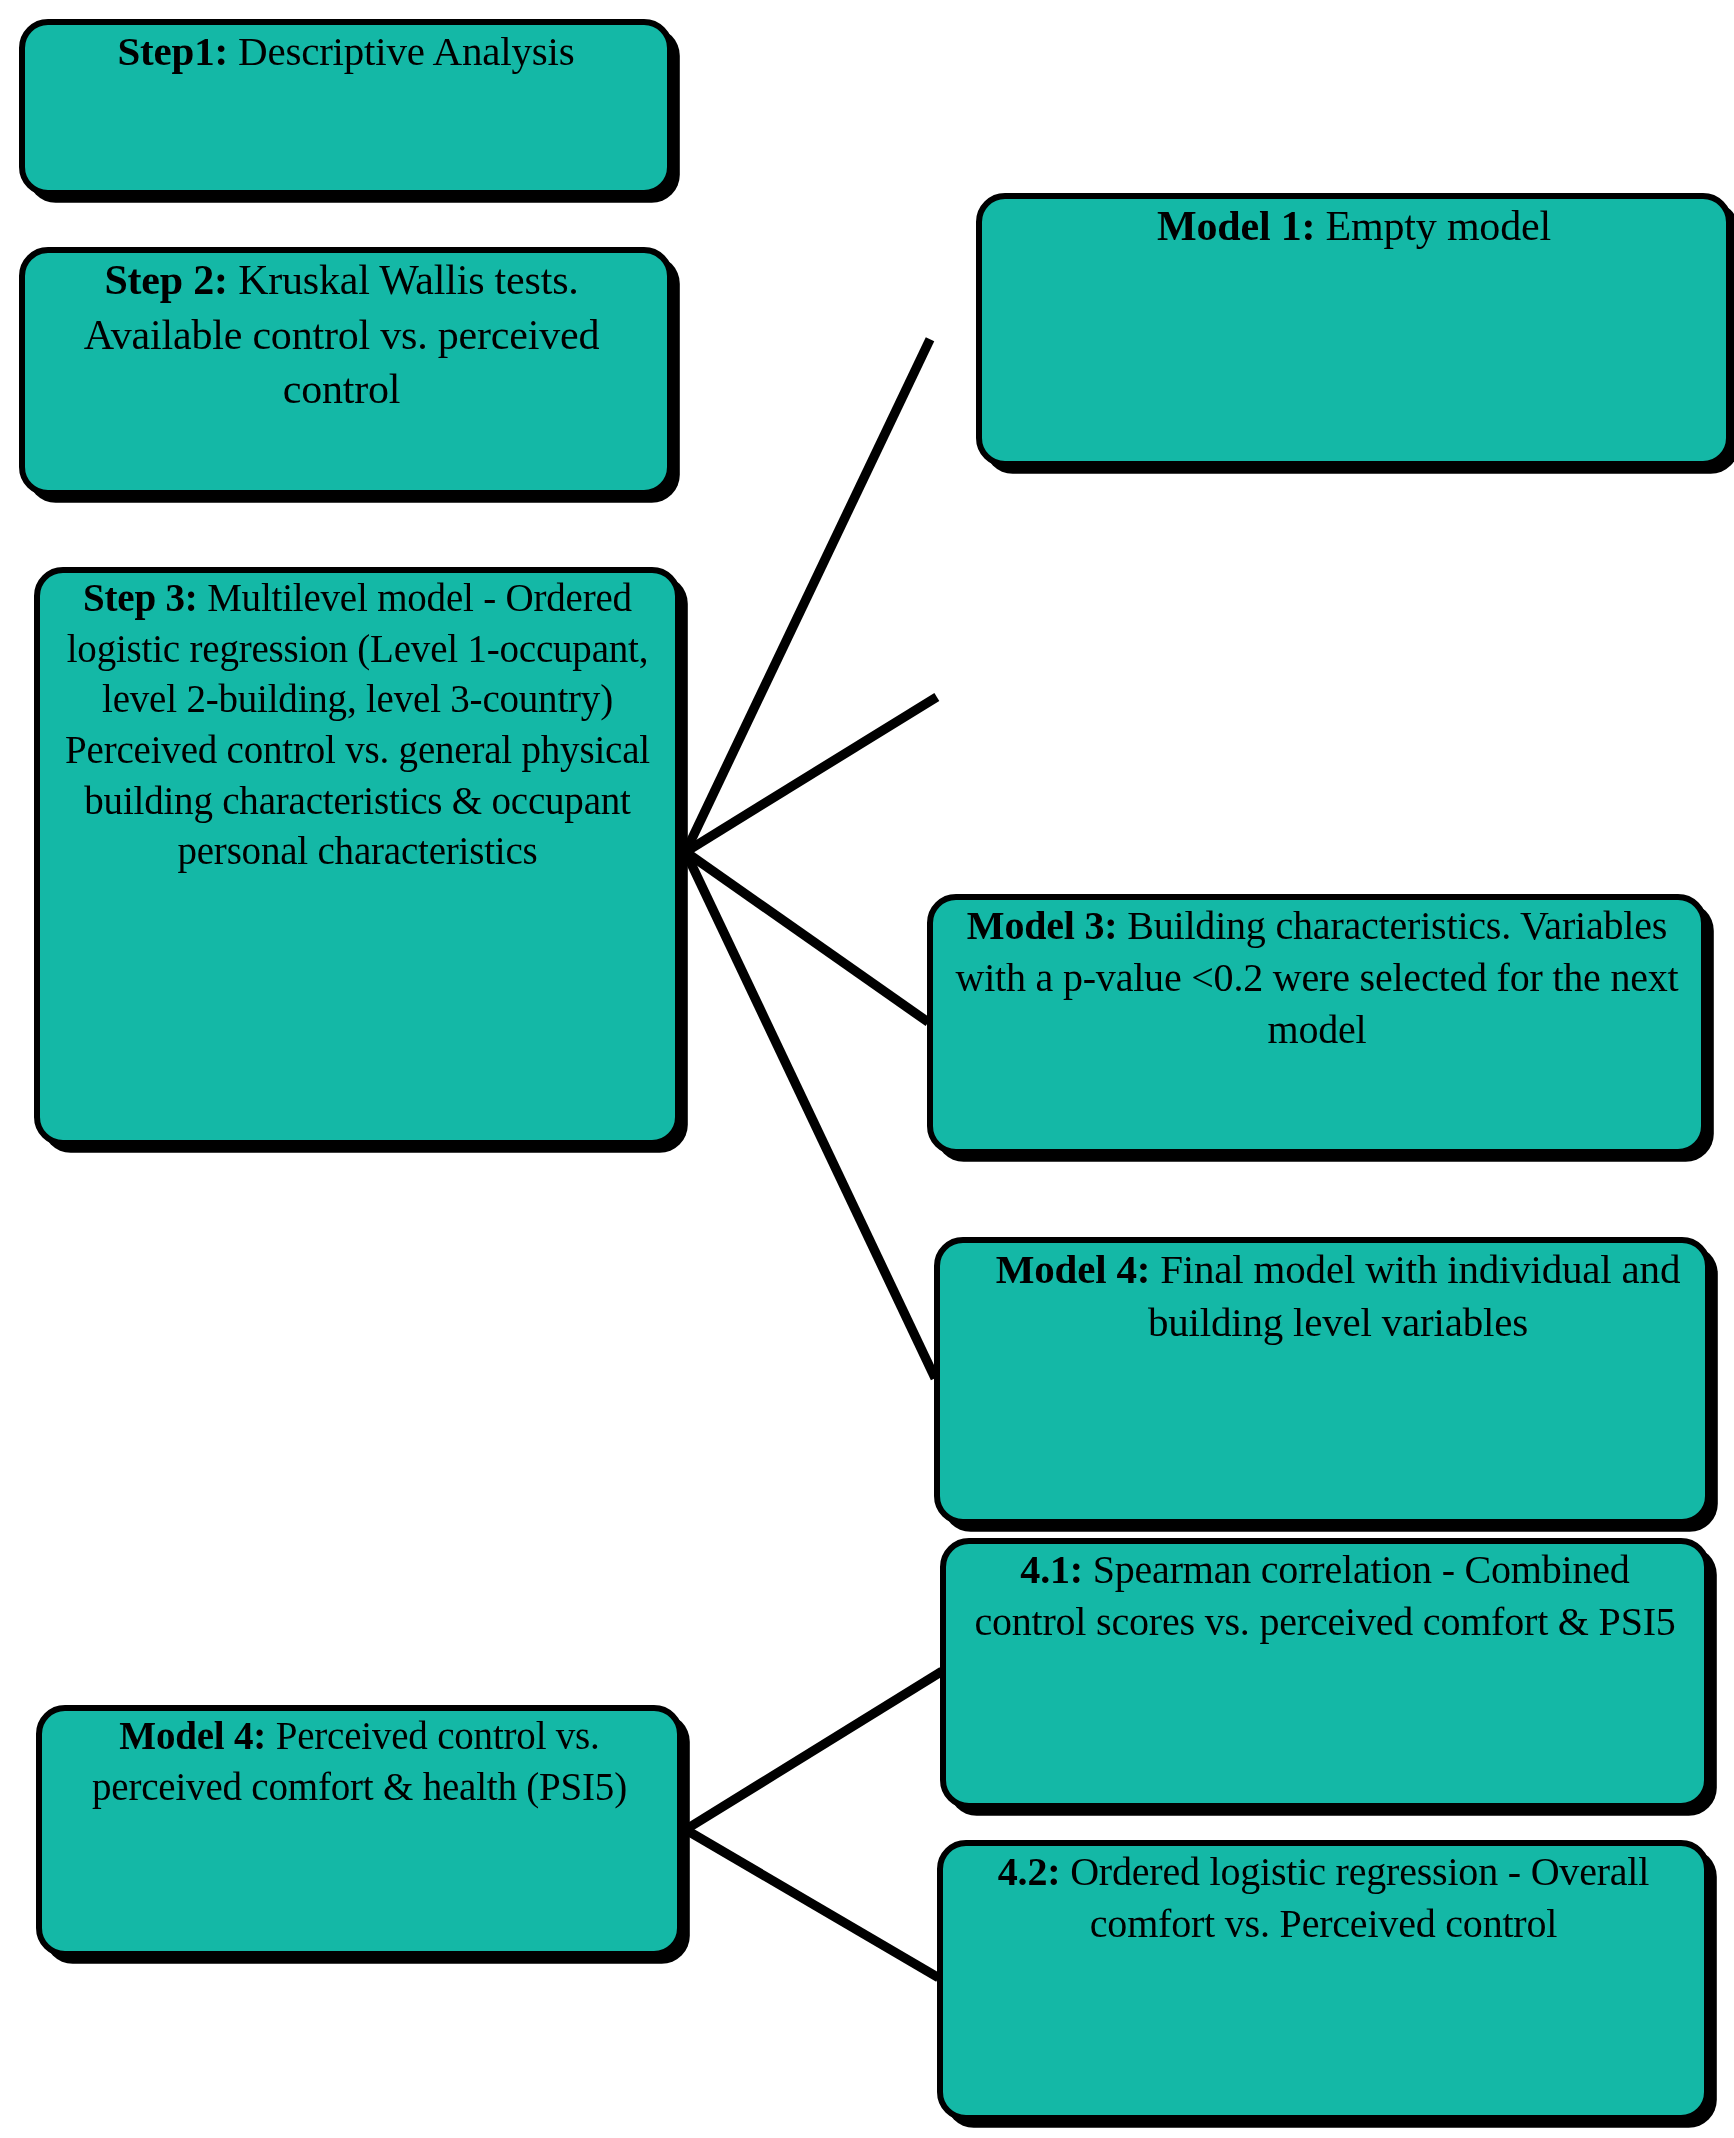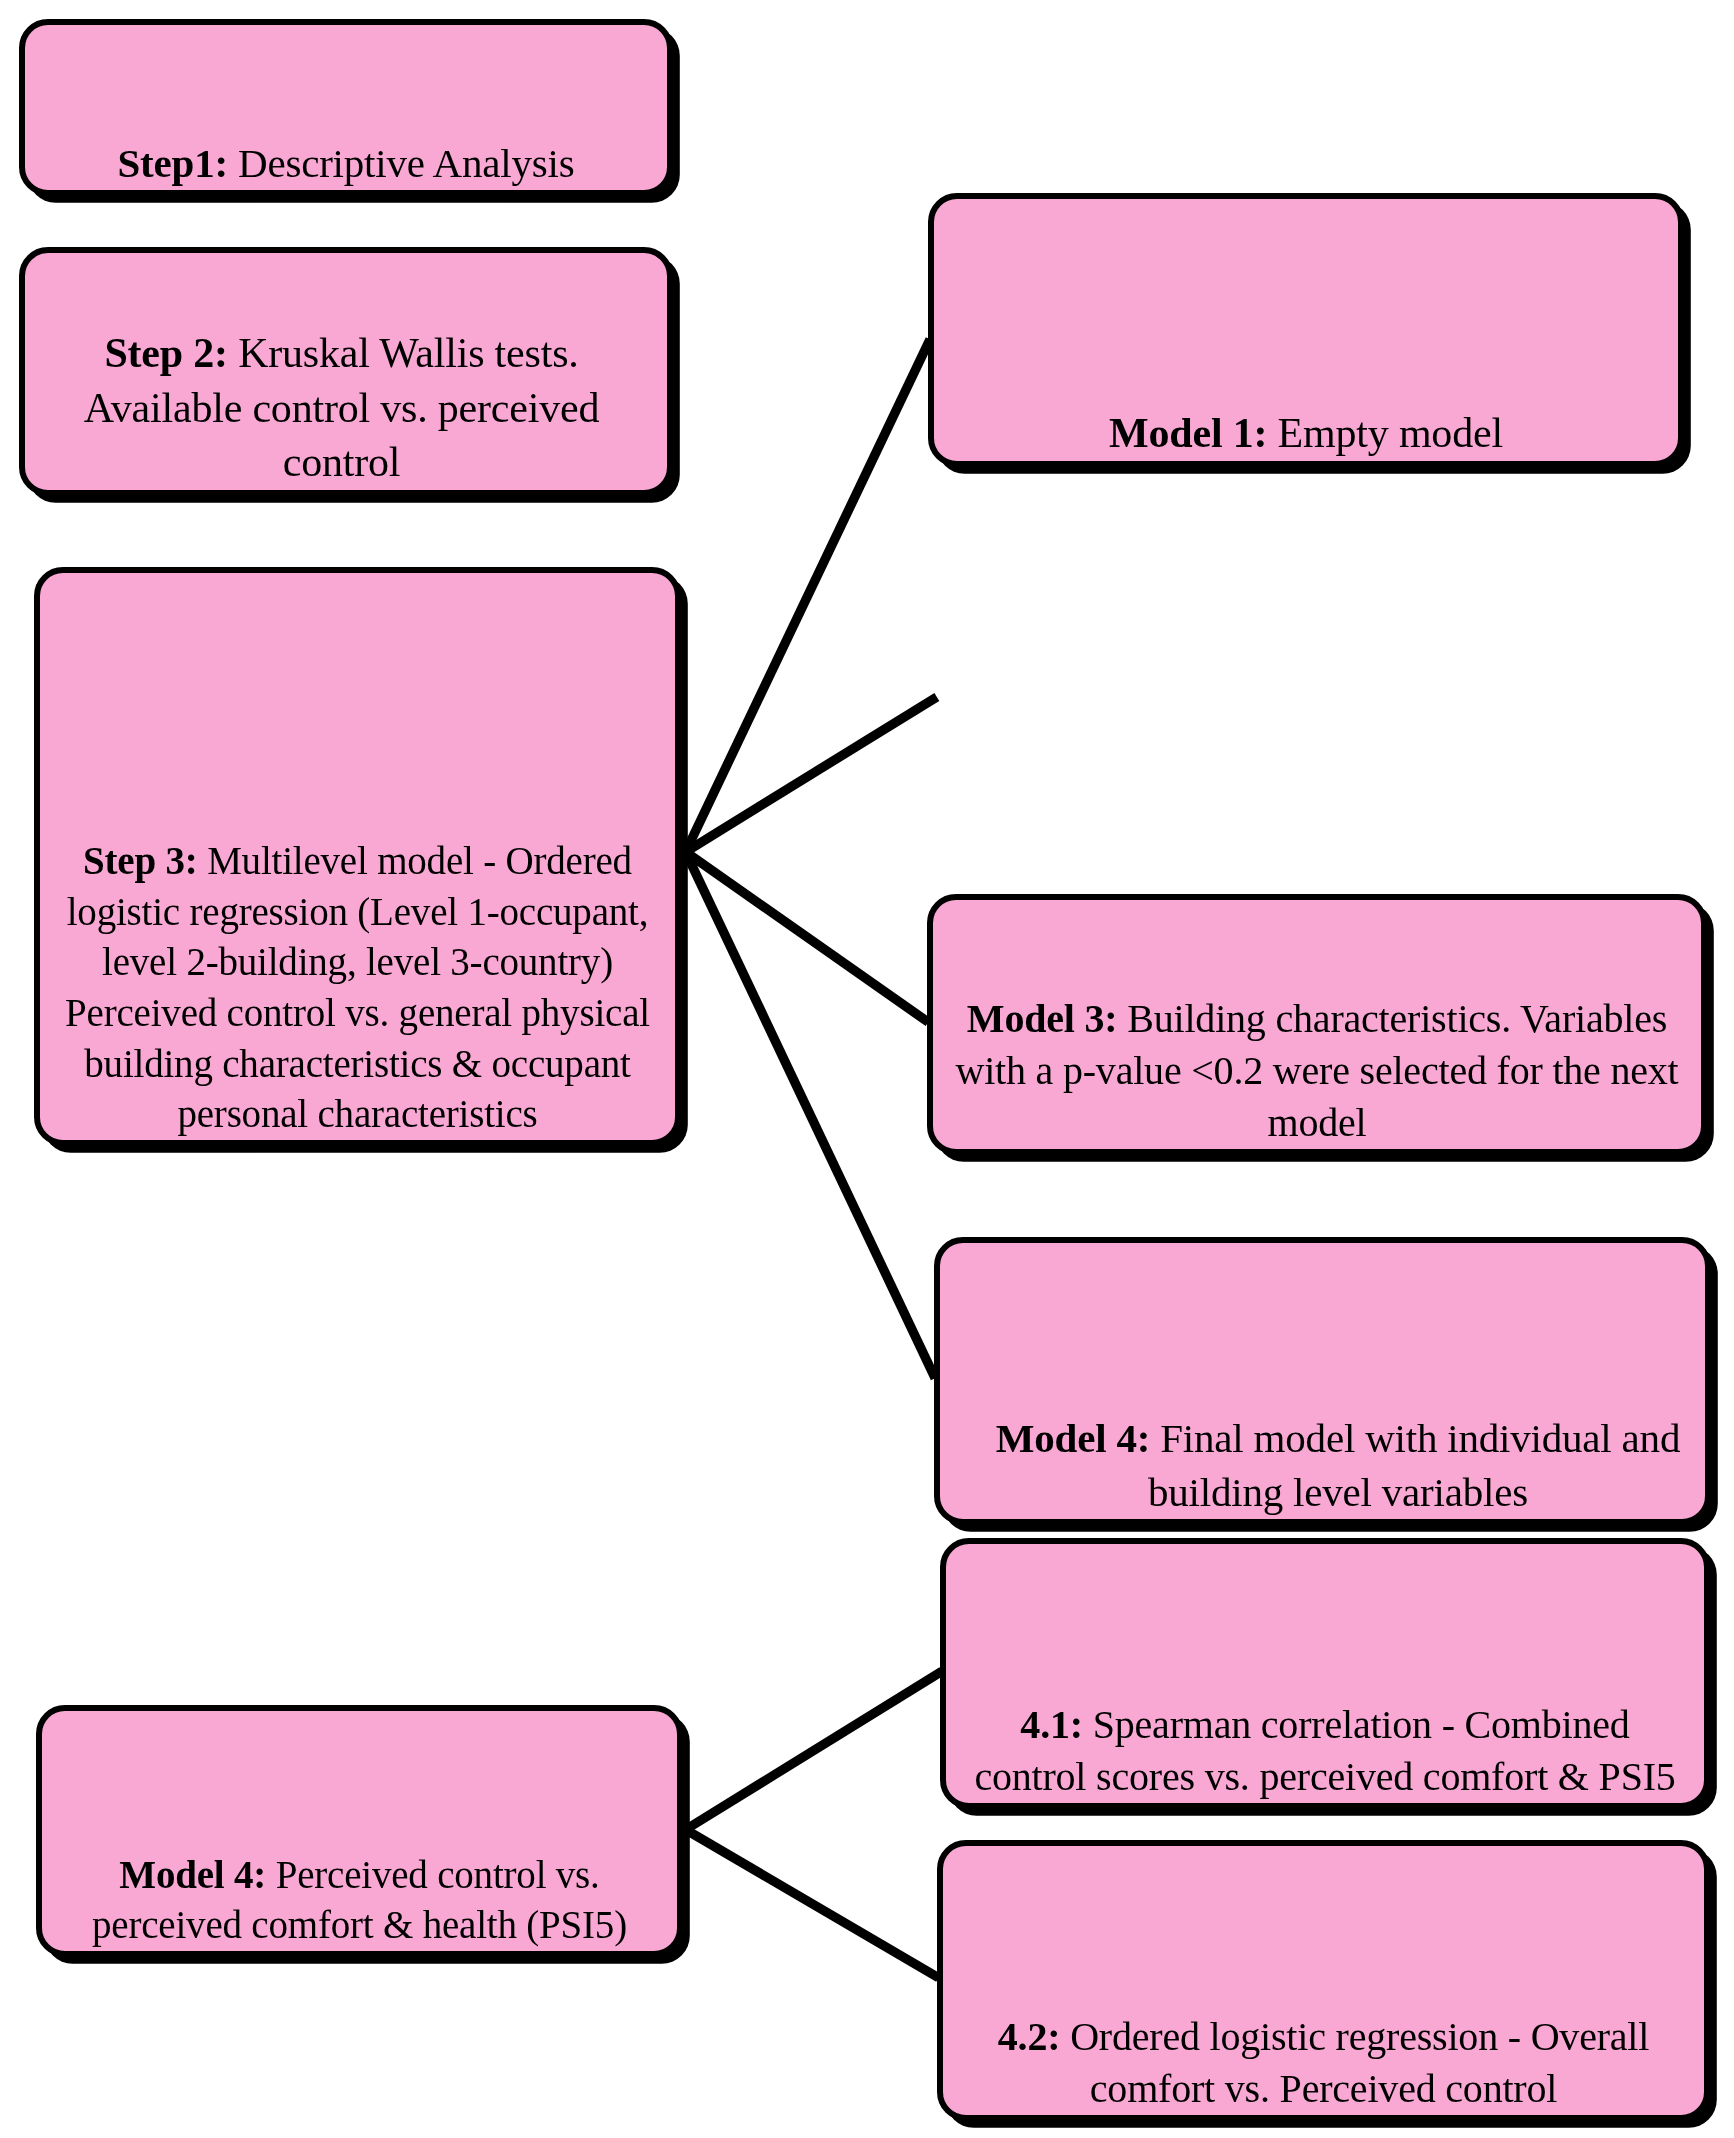--- a/index.html
+++ b/index.html
@@ -22,25 +22,25 @@
     position: absolute;
     left: 0;
     top: 0;
     width: 1734px;
     height: 2139px;
     pointer-events: none;
   }
   .node {
     position: absolute;
     box-sizing: border-box;
-    background: #f9a8d4;
+    background: #14b8a6;
     border: 6px solid #000000;
     border-radius: 29px;
     display: flex;
-    align-items: flex-end;
+    align-items: flex-start;
     justify-content: center;
     text-align: center;
     z-index: 3;
     box-shadow: 7.7px 7.7px 0 -0.9px #000000;
   }
   .node .txt {
     display: block;
     width: 100%;
     padding: 0 22px;
     line-height: 1.30;
@@ -51,21 +51,21 @@
   }
   .node .lead {
     font-weight: bold;
   }
   
   #node-step1   { left: 19px;  top: 19px;   width: 654px;  height: 177px; }
   #node-step2   { left: 19px;  top: 247px;  width: 654px;  height: 249px; }
   #node-step3   { left: 34px;  top: 567px;  width: 647px;  height: 579px; }
   #node-step4   { left: 36px;  top: 1705px; width: 647px;  height: 252px; }
   
-  #node-model1  { left: 928px; top: 193px;  width: 756px; height: 274px; }
+  #node-model1  { left: 976px; top: 193px;  width: 756px; height: 274px; }
   #node-model2  { left: 935px; top: 564px;  width: 750px; height: 273px; }
   #node-model3  { left: 927px; top: 894px; width: 780px; height: 261px; }
   #node-model4  { left: 934px; top: 1237px; width: 777px; height: 288px; padding-left: 31px; }
   #node-step41  { left: 940px; top: 1538px; width: 770px; height: 271px; }
   #node-step42  { left: 937px; top: 1840px; width: 773px; height: 281px; }
 
   #node-step1 .txt  { font-size: 41px; }
   #node-step2 .txt  { font-size: 42px; padding-left: 13px; }
   #node-step3 .txt  { font-size: 39px; }
   #node-step4 .txt  { font-size: 39px; }

